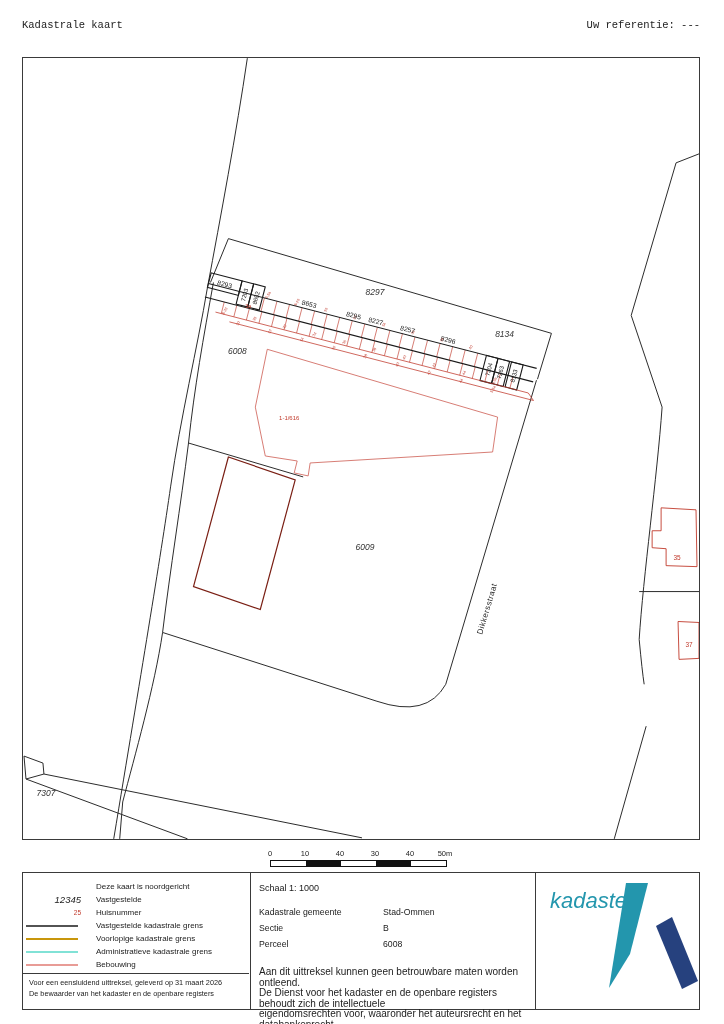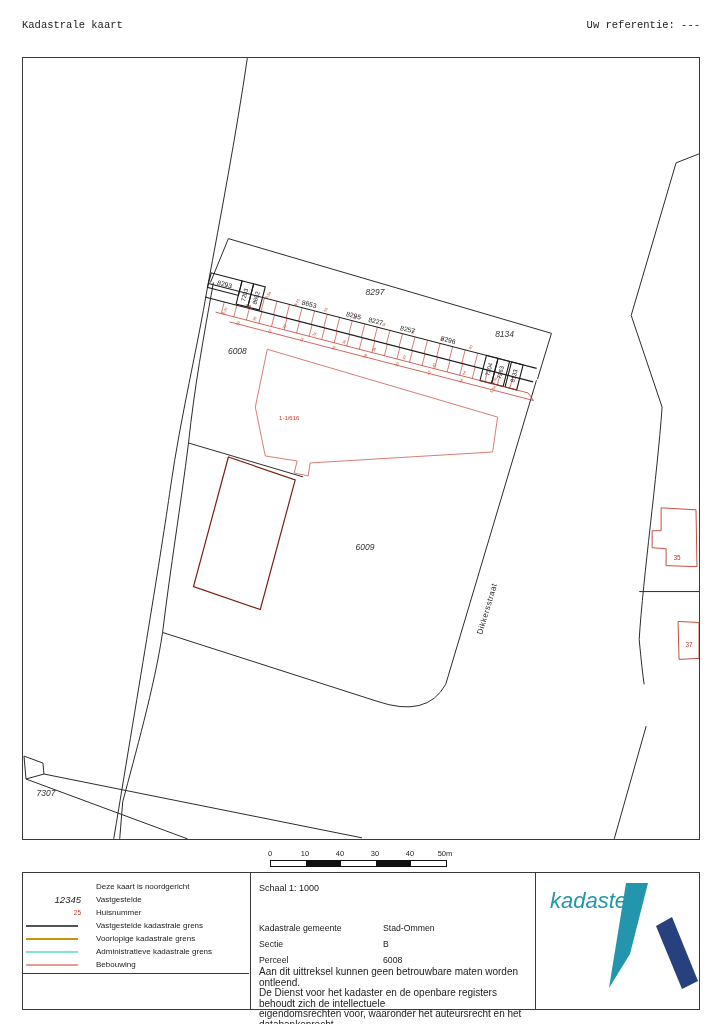--- a/index.html
+++ b/index.html
@@ -24,21 +24,21 @@
   .lrow{display:flex;align-items:center;height:13px;}
   .lkey{width:58px;text-align:right;flex:none;}
   .lkey .pn{font-style:italic;font-size:9.5px;}
   .lkey .hn{font-size:6.5px;}
   .llbl{margin-left:15px;font-size:8px;color:#222;}
   .lswatch{width:58px;flex:none;display:flex;justify-content:flex-start;}
   .hline{position:absolute;left:0;top:100px;width:226px;height:1px;background:#3a3a3a;}
   .foot{position:absolute;left:6px;top:104px;font-size:7.3px;line-height:11px;color:#222;}
   .midcol{position:absolute;left:236px;top:0;width:270px;}
   .schaal{position:absolute;top:10px;left:0;font-size:9px;}
-  .fields{position:absolute;top:34px;left:0;margin-top:16px;}
+  .fields{position:absolute;top:34px;left:0;}
   .frow{display:flex;height:16px;font-size:8.7px;}
   .flab{width:124px;flex:none;}
   .disc{position:absolute;top:94px;left:0;font-size:10px;line-height:10.5px;color:#222;}
   .logo{position:absolute;left:515px;top:3px;}
 </style>
 </head>
 <body>
 
 <div class="page">
 
@@ -257,20 +257,24 @@
           <div class="lswatch">
             <svg width="58" height="6">
               <line x1="3" y1="3" x2="55" y2="3" stroke-width="1.2" stroke="#d23b2e"></line>
             </svg>
           </div>
         <div class="llbl">Bebouwing</div>
         </div>
     </div>
 
     <div class="hline"></div>
+    <div class="foot">
+      <div>Voor een eensluidend uittreksel, geleverd op 31 maart 2026</div>
+      <div>De bewaarder van het kadaster en de openbare registers</div>
+    </div>
 
     <div class="midcol">
       <div class="schaal">Schaal 1: 1000</div>
       <div class="fields">
         <div class="frow">
             <div class="flab">Kadastrale gemeente</div>
           <div>Stad-Ommen</div>
           </div>
         <div class="frow">
             <div class="flab">Sectie</div>

